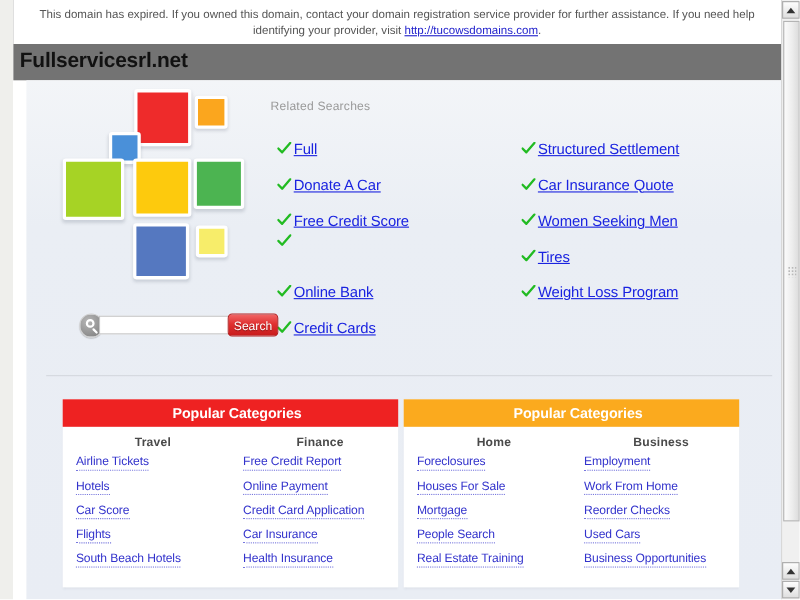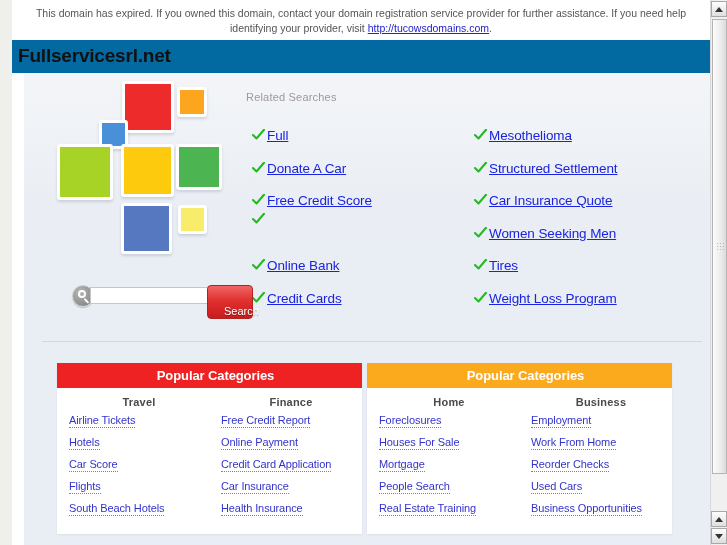--- a/index.html
+++ b/index.html
@@ -46,21 +46,21 @@
   
   .domain-title {
     font-size: 19px;
     font-weight: bold;
     color: #111111;
     padding: 5px 0 0 6px;
     letter-spacing: -0.2px;
   }
   .white-head {
     height: 73px;
-    background: #0369a1;
+    background: #737373;
   }
 
   
   .body-area {
     position: absolute;
     left: 12px; top: 73px;
     width: 698px; height: 472px;
     background: linear-gradient(180deg, #f3f5f8 0%, #eaeef4 28%, #e9edf4 100%);
   }
 
@@ -165,21 +165,21 @@
     left: 135px; top: 0px;
     width: 46px; height: 21px;
     border: 1px solid #b32020;
     border-radius: 4px;
     background: linear-gradient(180deg, #f06565 0%, #e03030 45%, #c81c1c 100%);
     color: #ffffff;
     font-size: 11px;
     font-weight: normal;
     text-shadow: 0 1px 1px rgba(0,0,0,0.35);
     cursor: pointer;
-    padding: 16px;
+    padding: 2px;
     line-height: 19px;
   }
 
   
   .divider {
     position: absolute;
     left: 18px; top: 268px;
     width: 660px; height: 1px;
     background: #d4d8de;
   }
@@ -353,28 +353,20 @@
           <div class="rs-item">
             <span class="check">
               <svg width="13" height="11" viewBox="0 0 13 11">
                 <path d="M1 6 L4.5 9.5 L12 0.8" stroke="#22bb22" stroke-width="2.1" fill="none" stroke-linecap="round" stroke-linejoin="round"></path>
               </svg>
             </span>
             <a class="rs-link" href="#">Credit Cards</a>
           </div>
         </div>
       <div class="rs-col c2">
-          <div class="rs-item">
-            <span class="check">
-              <svg width="13" height="11" viewBox="0 0 13 11">
-                <path d="M1 6 L4.5 9.5 L12 0.8" stroke="#22bb22" stroke-width="2.1" fill="none" stroke-linecap="round" stroke-linejoin="round"></path>
-              </svg>
-            </span>
-            <a class="rs-link" href="#">Mesothelioma</a>
-          </div>
           <div class="rs-item">
             <span class="check">
               <svg width="13" height="11" viewBox="0 0 13 11">
                 <path d="M1 6 L4.5 9.5 L12 0.8" stroke="#22bb22" stroke-width="2.1" fill="none" stroke-linecap="round" stroke-linejoin="round"></path>
               </svg>
             </span>
             <a class="rs-link" href="#">Structured Settlement</a>
           </div>
           <div class="rs-item">
             <span class="check">

